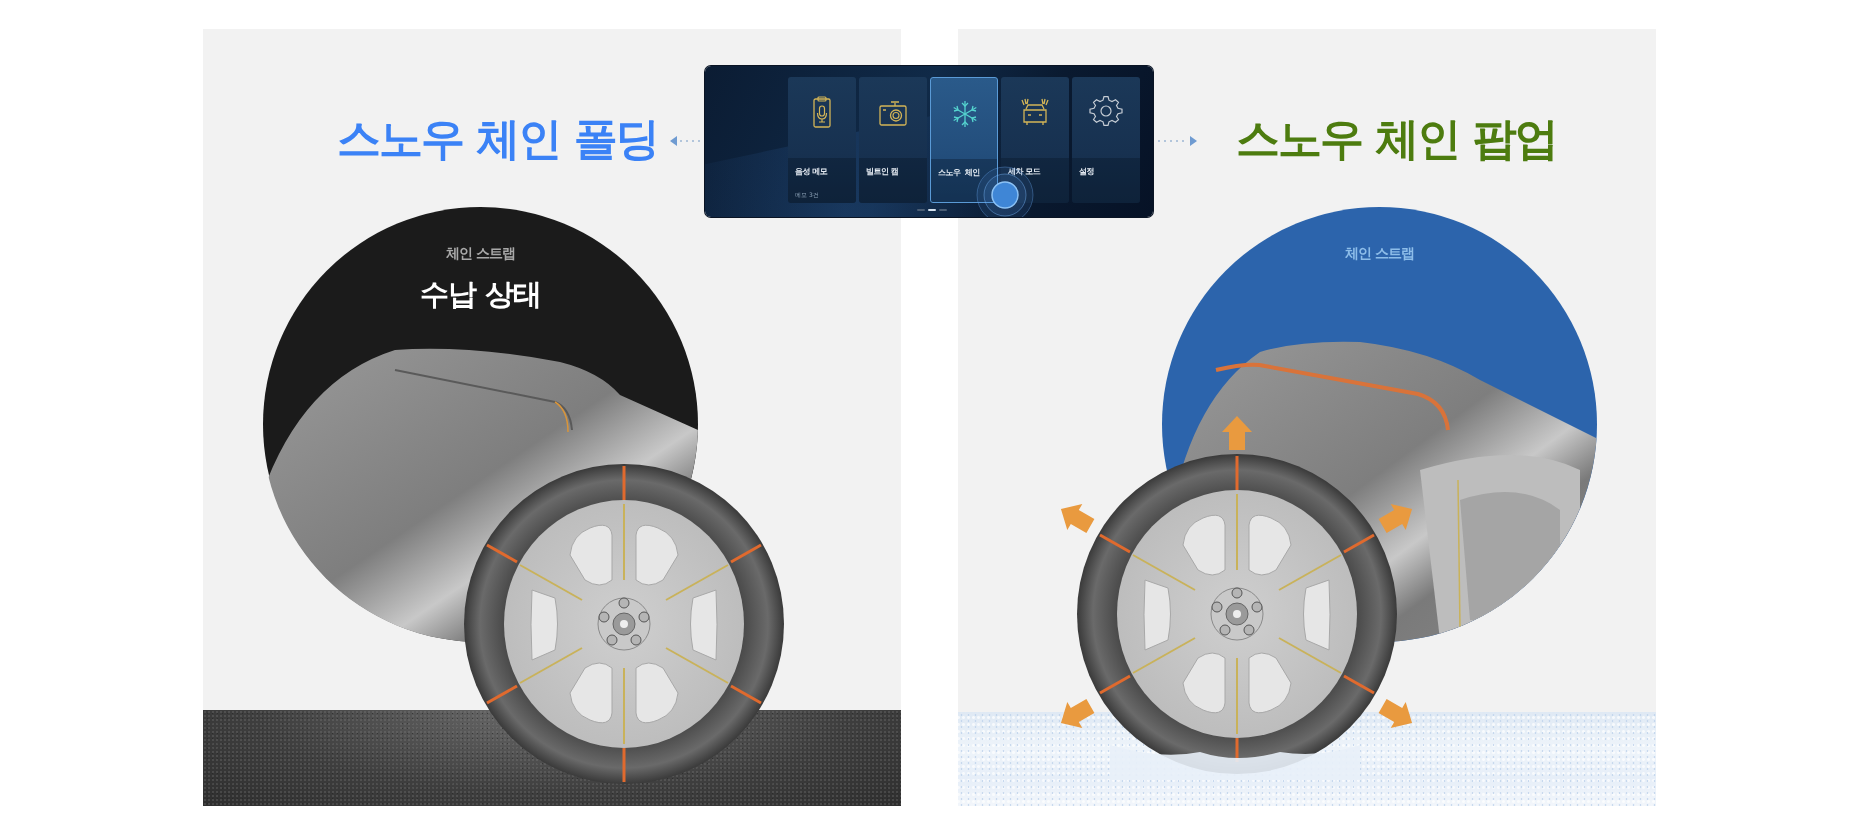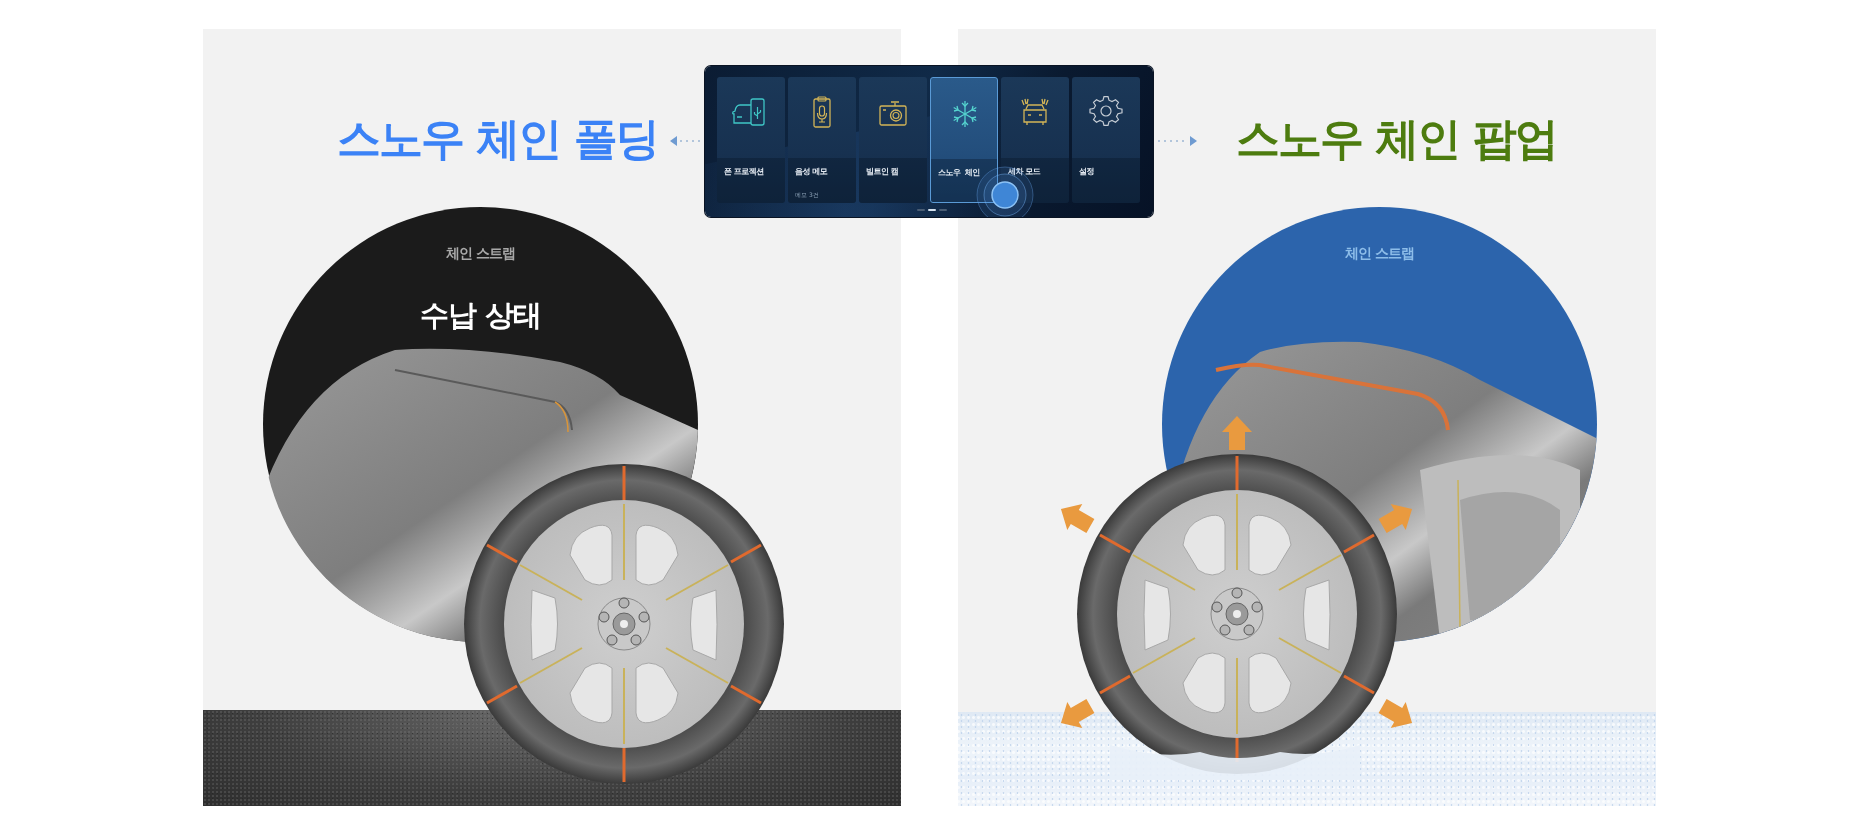--- a/index.html
+++ b/index.html
@@ -16,21 +16,21 @@
 
     .arrow-l { position: absolute; left: 670px; top: 135px; width: 45px; height: 12px; }
     .arrow-r { position: absolute; left: 1152px; top: 135px; width: 45px; height: 12px; }
 
     .disc { position: absolute; border-radius: 50%; }
     .disc.dark { left: 263px; top: 207px; width: 435px; height: 435px; background: #1b1b1b; }
     .disc.blue { left: 1162px; top: 207px; width: 435px; height: 435px; background: #2c64ac; }
 
     .disc-text { position: absolute; width: 435px; text-align: center; }
     .disc-sub { position: absolute; top: 38px; width: 100%; font-size: 14px; font-weight: bold; letter-spacing: -1px; }
-    .disc-main { position: absolute; top: 89px; width: 100%; font-size: 29px; font-weight: bold; color: #ffffff; letter-spacing: -1px; }
+    .disc-main { position: absolute; top: 68px; width: 100%; font-size: 29px; font-weight: bold; color: #ffffff; letter-spacing: -1px; }
     .dark .disc-sub { color: #a8a8a8; }
     .blue .disc-sub { color: #8dbde9; }
 
     .ground-asphalt { position: absolute; left: 0; top: 681px; width: 698px; height: 96px;
       background: radial-gradient(ellipse at 50% 0%, #6a6a6a 0%, #3e3e3e 60%, #2e2e2e 100%); }
     .ground-asphalt::after { content: ""; position: absolute; inset: 0;
       background-image: radial-gradient(#8a8a8a 0.6px, transparent 0.8px), radial-gradient(#222 0.7px, transparent 0.9px);
       background-size: 4px 4px, 5px 5px; background-position: 0 0, 2px 1px; opacity: 0.55; }
     .ground-snow { position: absolute; left: 0; top: 683px; width: 698px; height: 94px;
       background: linear-gradient(180deg, #dfe9f4 0%, #eef4fa 40%, #e6eef8 70%, #f2f6fb 100%); }
@@ -232,31 +232,20 @@
 <svg class="arrow-l" viewBox="0 0 45 12">
   <path d="M0 6 L7 1 L7 11Z" fill="#6f9bd1"></path>
   <line x1="10" y1="6" x2="45" y2="6" stroke="#9db6d3" stroke-width="1.5" stroke-dasharray="2 4"></line>
 </svg>
 <svg class="arrow-r" viewBox="0 0 45 12">
   <line x1="0" y1="6" x2="35" y2="6" stroke="#9db6d3" stroke-width="1.5" stroke-dasharray="2 4"></line>
   <path d="M45 6 L38 1 L38 11Z" fill="#6f9bd1"></path>
 </svg>
 
 <div class="screen">
-  <div class="tile" style="left:12px;">
-    <div class="lower"></div>
-    <svg class="icon" viewBox="0 0 40 36">
-      <path d="M20 10 L9 10 Q5 10 4 16 L2 17 Q1 19 3 19 L3 28 L20 28" fill="none" stroke="#3fc6c6" stroke-width="1.3"></path>
-      <line x1="6" y1="22" x2="11" y2="22" stroke="#3fc6c6" stroke-width="1.3"></line>
-      <rect x="20" y="4" width="13" height="26" rx="2" fill="none" stroke="#3fc6c6" stroke-width="1.3"></rect>
-      <path d="M26.5 12 L26.5 24 M23.5 17 L23.5 19 L26.5 21 M29.5 15 L29.5 17 L26.5 19" fill="none" stroke="#3fc6c6" stroke-width="1.2"></path>
-    </svg>
-    <div class="label">폰 프로젝션</div>
-    <div class="sublabel"></div>
-  </div>
   <div class="tile" style="left:83px;">
     <div class="lower"></div>
     <svg class="icon" viewBox="0 0 40 36">
       <rect x="12" y="4" width="16" height="28" rx="1.5" fill="none" stroke="#d4b557" stroke-width="1.3"></rect>
       <rect x="16" y="2" width="8" height="4" rx="1" fill="none" stroke="#d4b557" stroke-width="1.2"></rect>
       <rect x="17.5" y="11" width="5" height="10" rx="2.5" fill="none" stroke="#d4b557" stroke-width="1.2"></rect>
       <path d="M15.5 18 Q15.5 24 20 24 Q24.5 24 24.5 18 M20 24 L20 27 M17 27 L23 27" fill="none" stroke="#d4b557" stroke-width="1.2"></path>
     </svg>
     <div class="label">음성 메모</div>
     <div class="sublabel">메모 3건</div>

